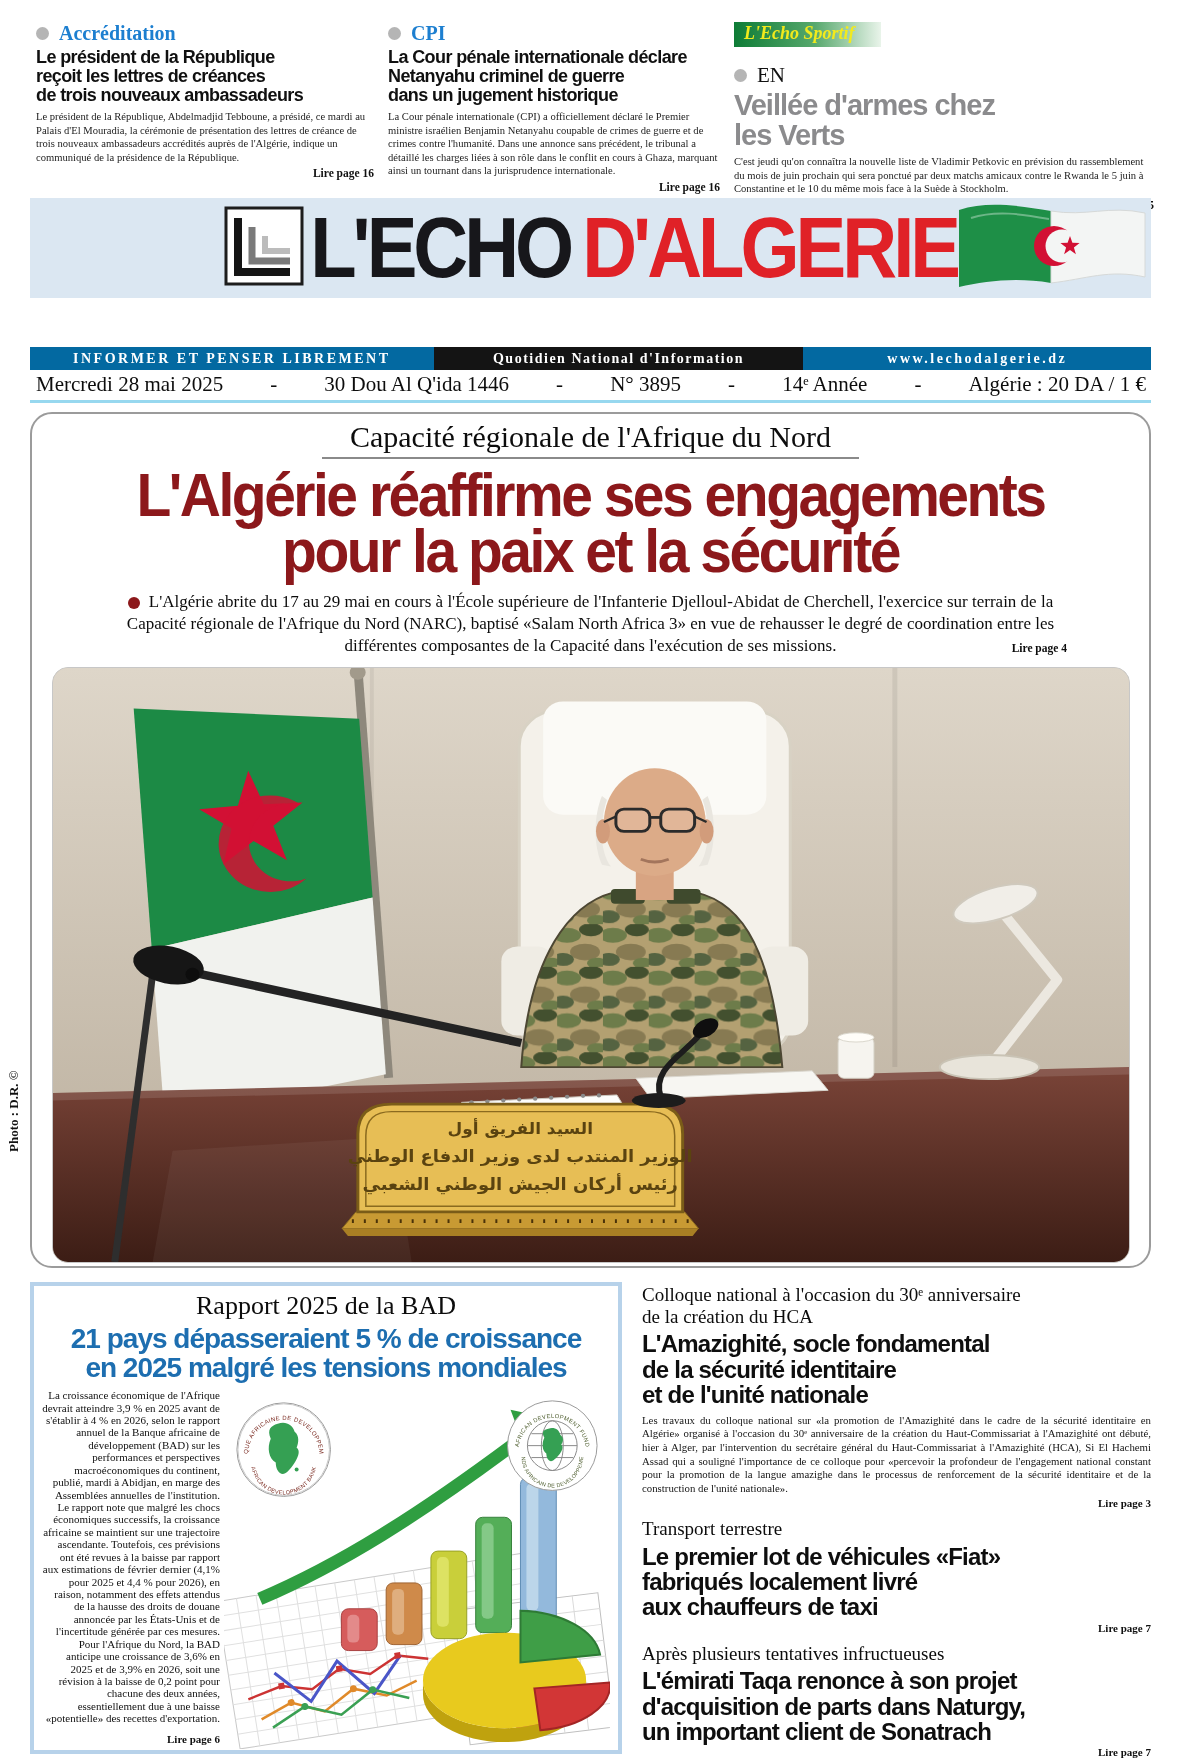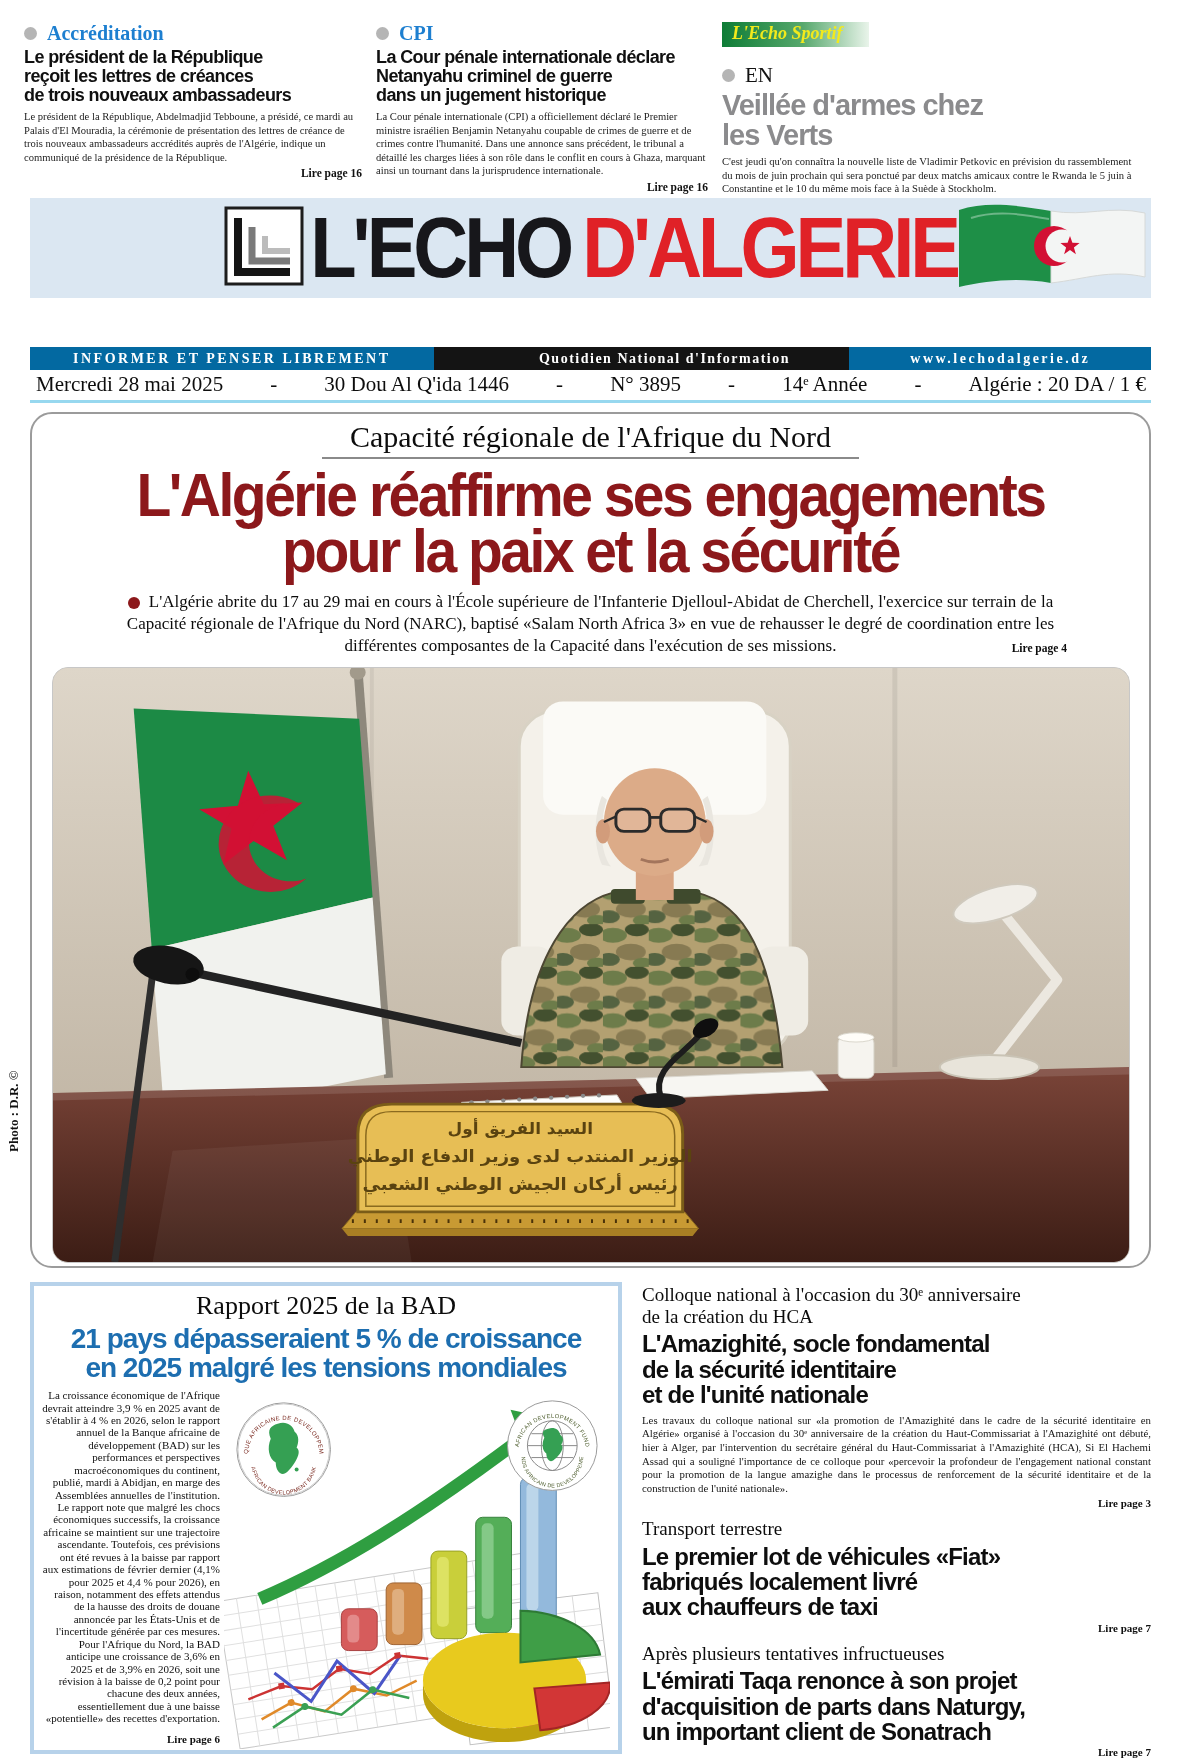--- a/index.html
+++ b/index.html
@@ -1,20 +1,20 @@
 <!DOCTYPE html>
 <html lang="fr"><head>
 <meta charset="utf-8">
 <style>
   html,body{margin:0;padding:0;background:#e9e9e9;}
   #page{position:relative;width:1181px;height:1762px;background:#ffffff;overflow:hidden;
         font-family:"Liberation Serif","DejaVu Serif",serif;color:#111;}
 
   
-  #teasers{position:absolute;top:22px;left:24px;width:1118px;display:grid;
+  #teasers{position:absolute;top:22px;left:36px;width:1118px;display:grid;
            grid-template-columns:338px 332px 1fr;column-gap:14px;}
   .kicker-row{display:flex;align-items:center;gap:10px;margin-bottom:2px;}
   .bullet{width:13px;height:13px;border-radius:50%;background:#b5b5b5;flex:0 0 auto;}
   .kicker-blue{color:#1d7fd0;font-weight:bold;font-size:20px;}
   .kicker-black{color:#111;font-size:21px;}
   .teaser-headline{font-family:"Liberation Sans","DejaVu Sans",sans-serif;font-weight:bold;
                    font-size:18px;line-height:1.06;letter-spacing:-0.6px;color:#101010;
                    white-space:pre-line;margin-top:3px;}
   .teaser-headline.gray{font-size:29px;color:#8b8b8d;letter-spacing:-1px;line-height:1.02;}
   .teaser-body{font-size:10.6px;line-height:1.28;color:#222;margin-top:5px;}
@@ -32,21 +32,21 @@
                   transform:scaleY(1.12);transform-origin:center;}
   .t-black{color:#17171b;}
   .t-red{color:#e02127;margin-left:12px;}
   #masthead-flag{margin-left:-6px;flex:0 0 auto;}
 
   
   #infobar{position:absolute;top:347px;left:30px;width:1121px;height:23px;display:flex;
            font-weight:bold;font-size:14px;letter-spacing:2.5px;color:#fff;}
   .bar-seg{display:flex;align-items:center;justify-content:center;height:100%;}
   .bar-red{background:#0369a1;}
-  .bar-black{background:#141414;letter-spacing:1.5px;padding-left:46px;}
+  .bar-black{background:#141414;letter-spacing:1.5px;}
   #dateline{position:absolute;top:372px;left:36px;width:1110px;display:flex;
             justify-content:space-between;align-items:baseline;font-size:21px;color:#0d0d0d;}
   #cyanrule{position:absolute;top:400px;left:30px;width:1121px;height:3px;background:#97d8ef;}
 
   
   #main-box{position:absolute;top:412px;left:30px;width:1117px;height:852px;
             border:2px solid #9b9b9b;border-radius:22px;text-align:center;background:#fff;}
   #main-kicker{display:inline-block;font-size:30px;margin-top:6px;padding:0 28px 3px;
                border-bottom:2px solid #8a8a8a;color:#0c0c0c;}
   .main-headline-line{font-family:"Liberation Sans","DejaVu Sans",sans-serif;font-weight:bold;

